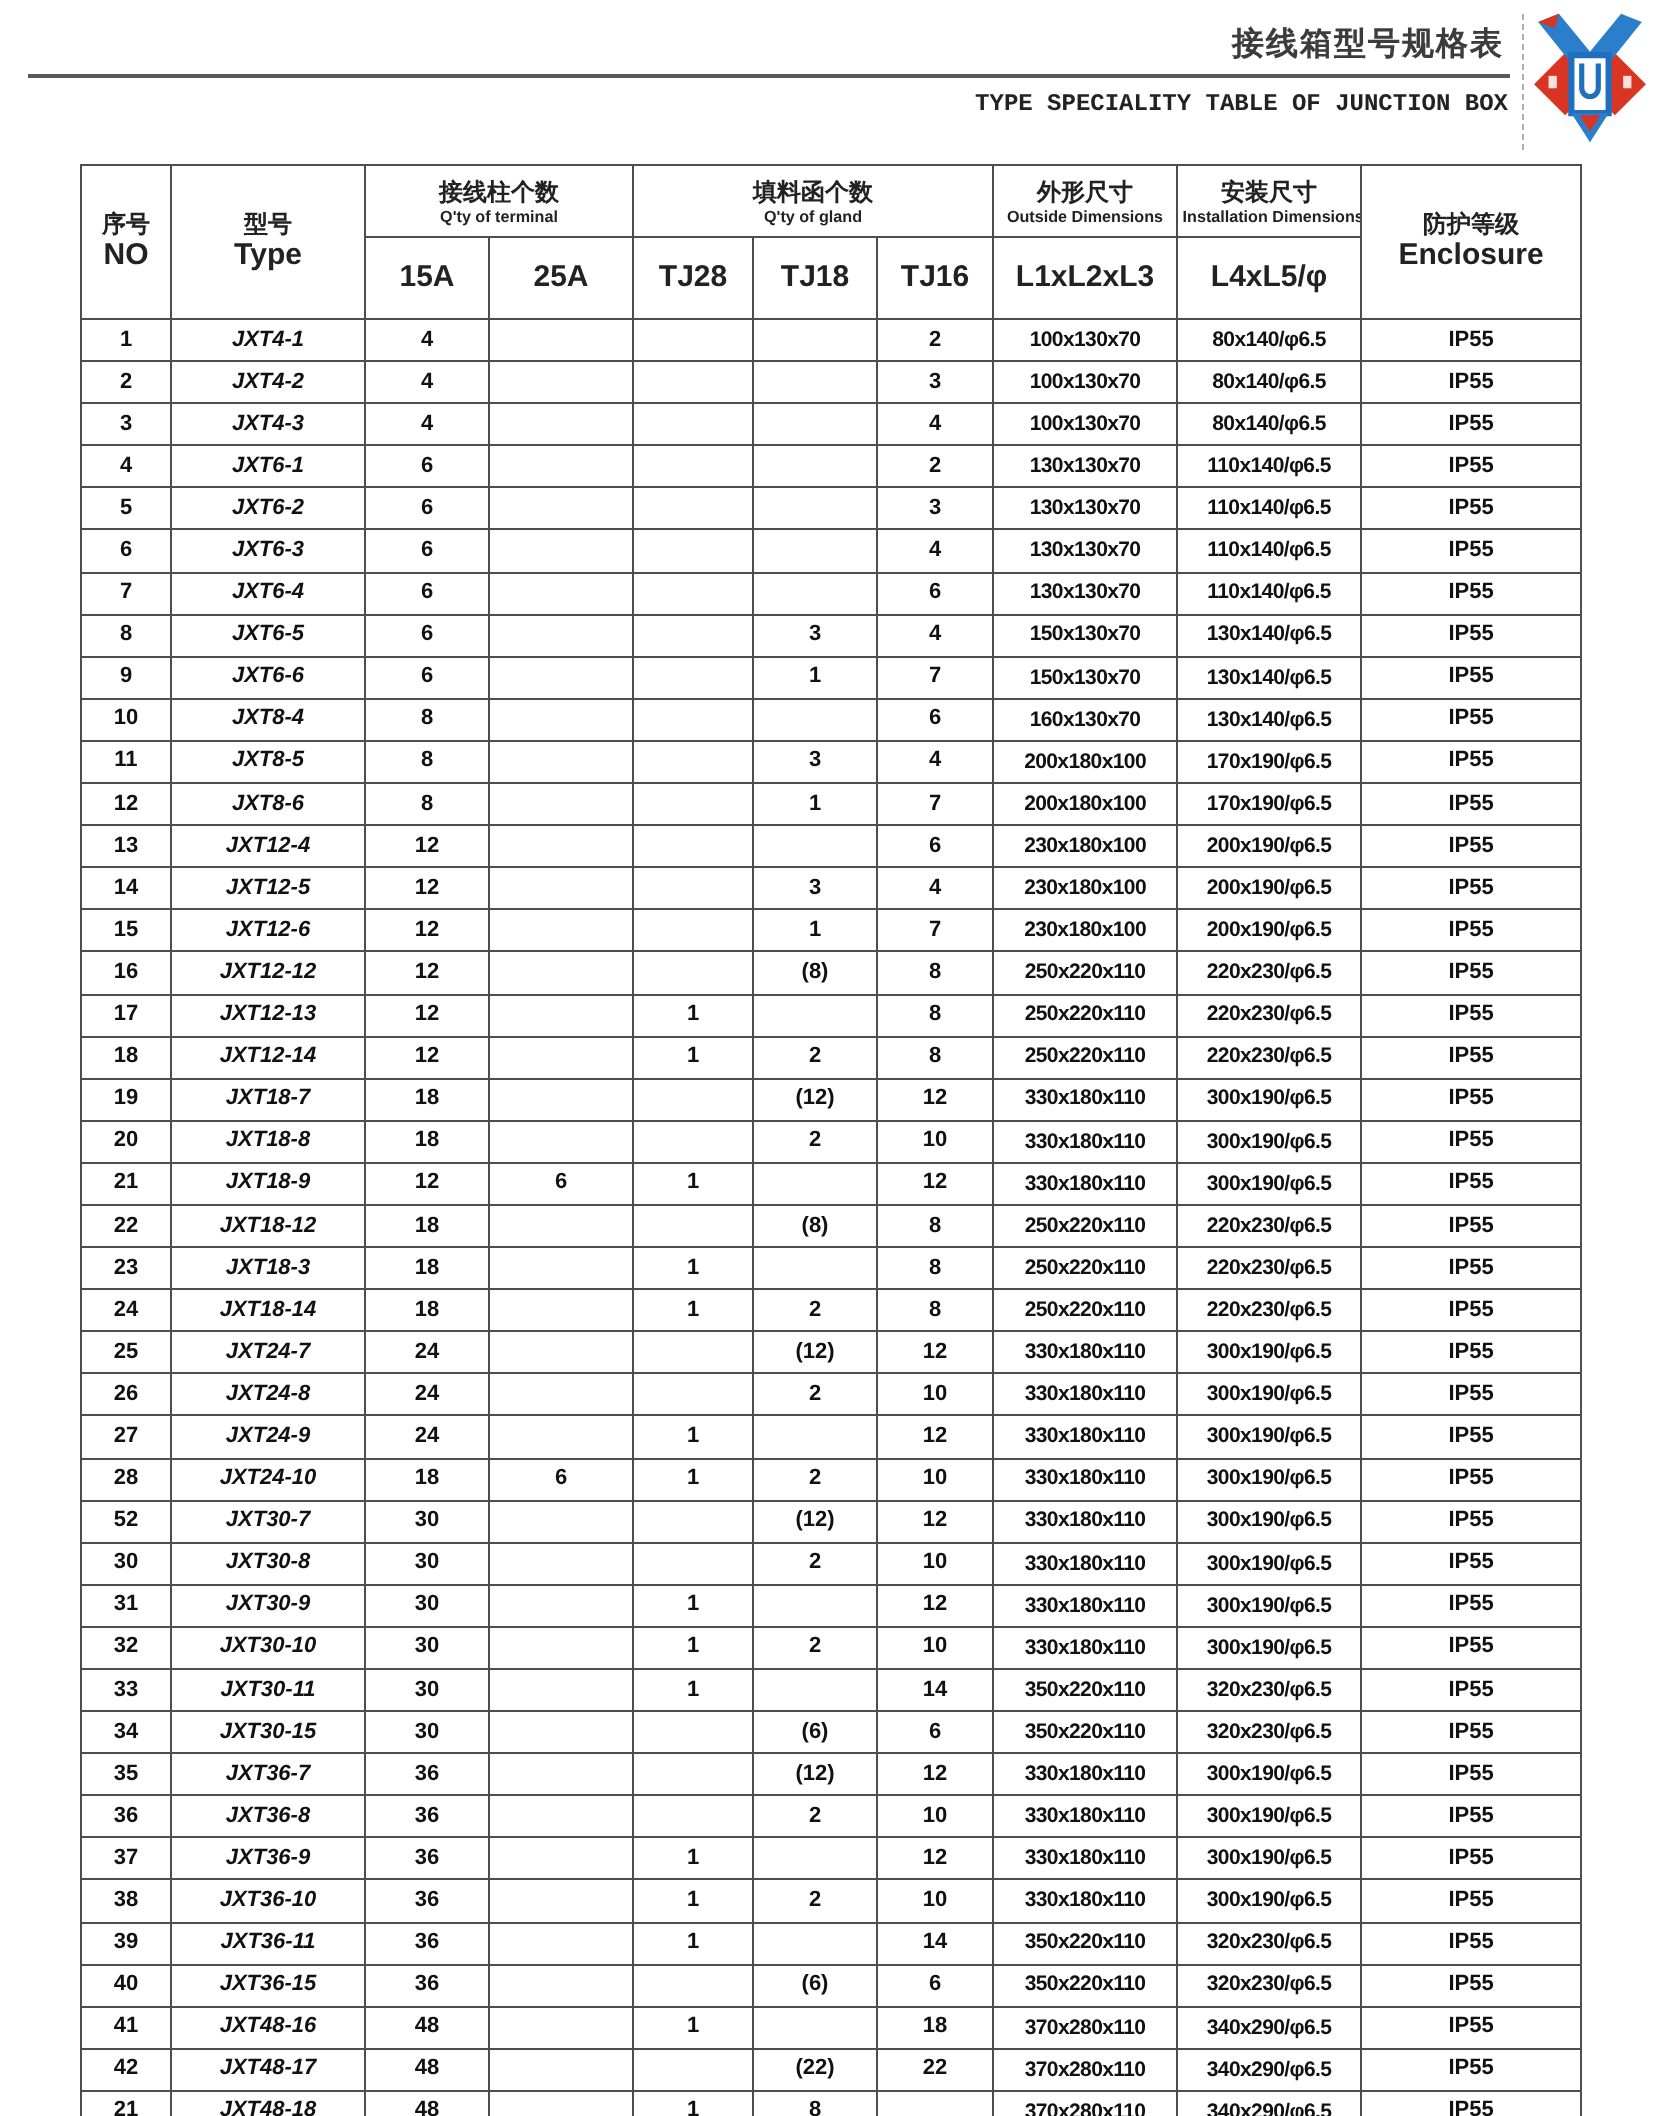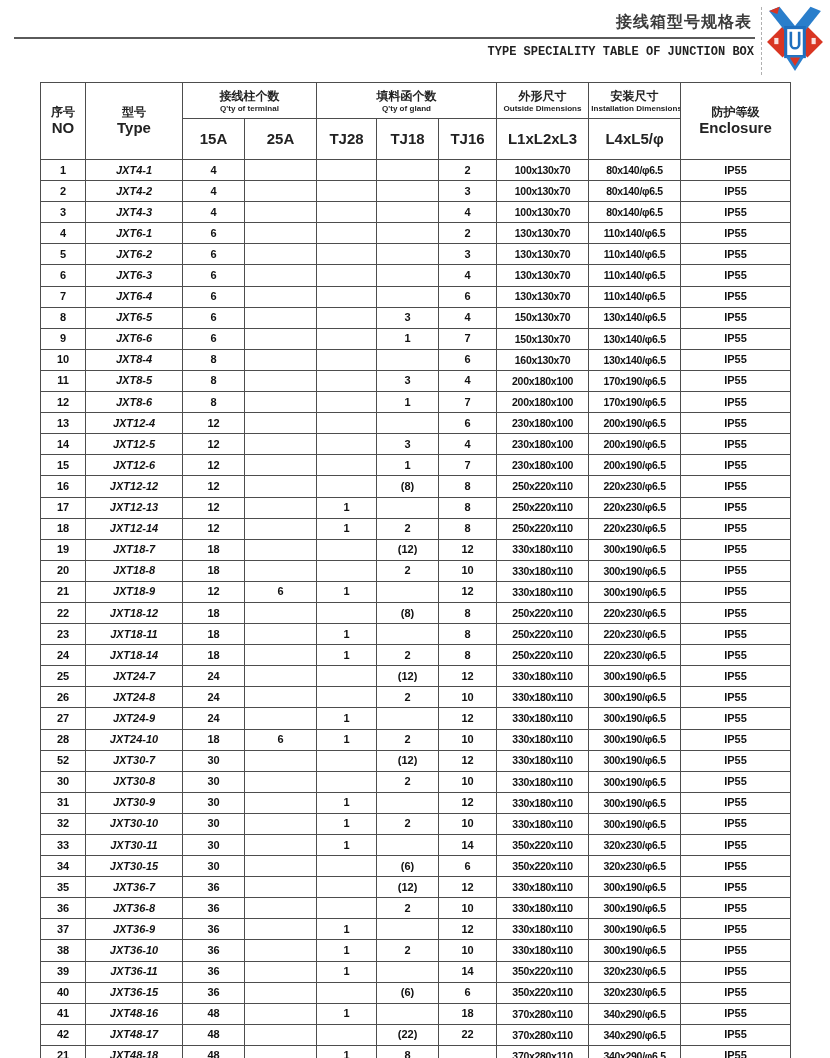--- a/index.html
+++ b/index.html
@@ -389,21 +389,21 @@
           <td class="c3"></td>
           <td class="c4"></td>
           <td class="c5">(8)</td>
           <td class="c6">8</td>
           <td class="c7">250x220x110</td>
           <td class="c8">220x230/φ6.5</td>
           <td class="c9">IP55</td>
         </tr>
         <tr>
           <td class="c0">23</td>
-          <td class="c1">JXT18-11</td>
+          <td class="c1">JXT18-3</td>
           <td class="c2">18</td>
           <td class="c3"></td>
           <td class="c4">1</td>
           <td class="c5"></td>
           <td class="c6">8</td>
           <td class="c7">250x220x110</td>
           <td class="c8">220x230/φ6.5</td>
           <td class="c9">IP55</td>
         </tr>
         <tr>

